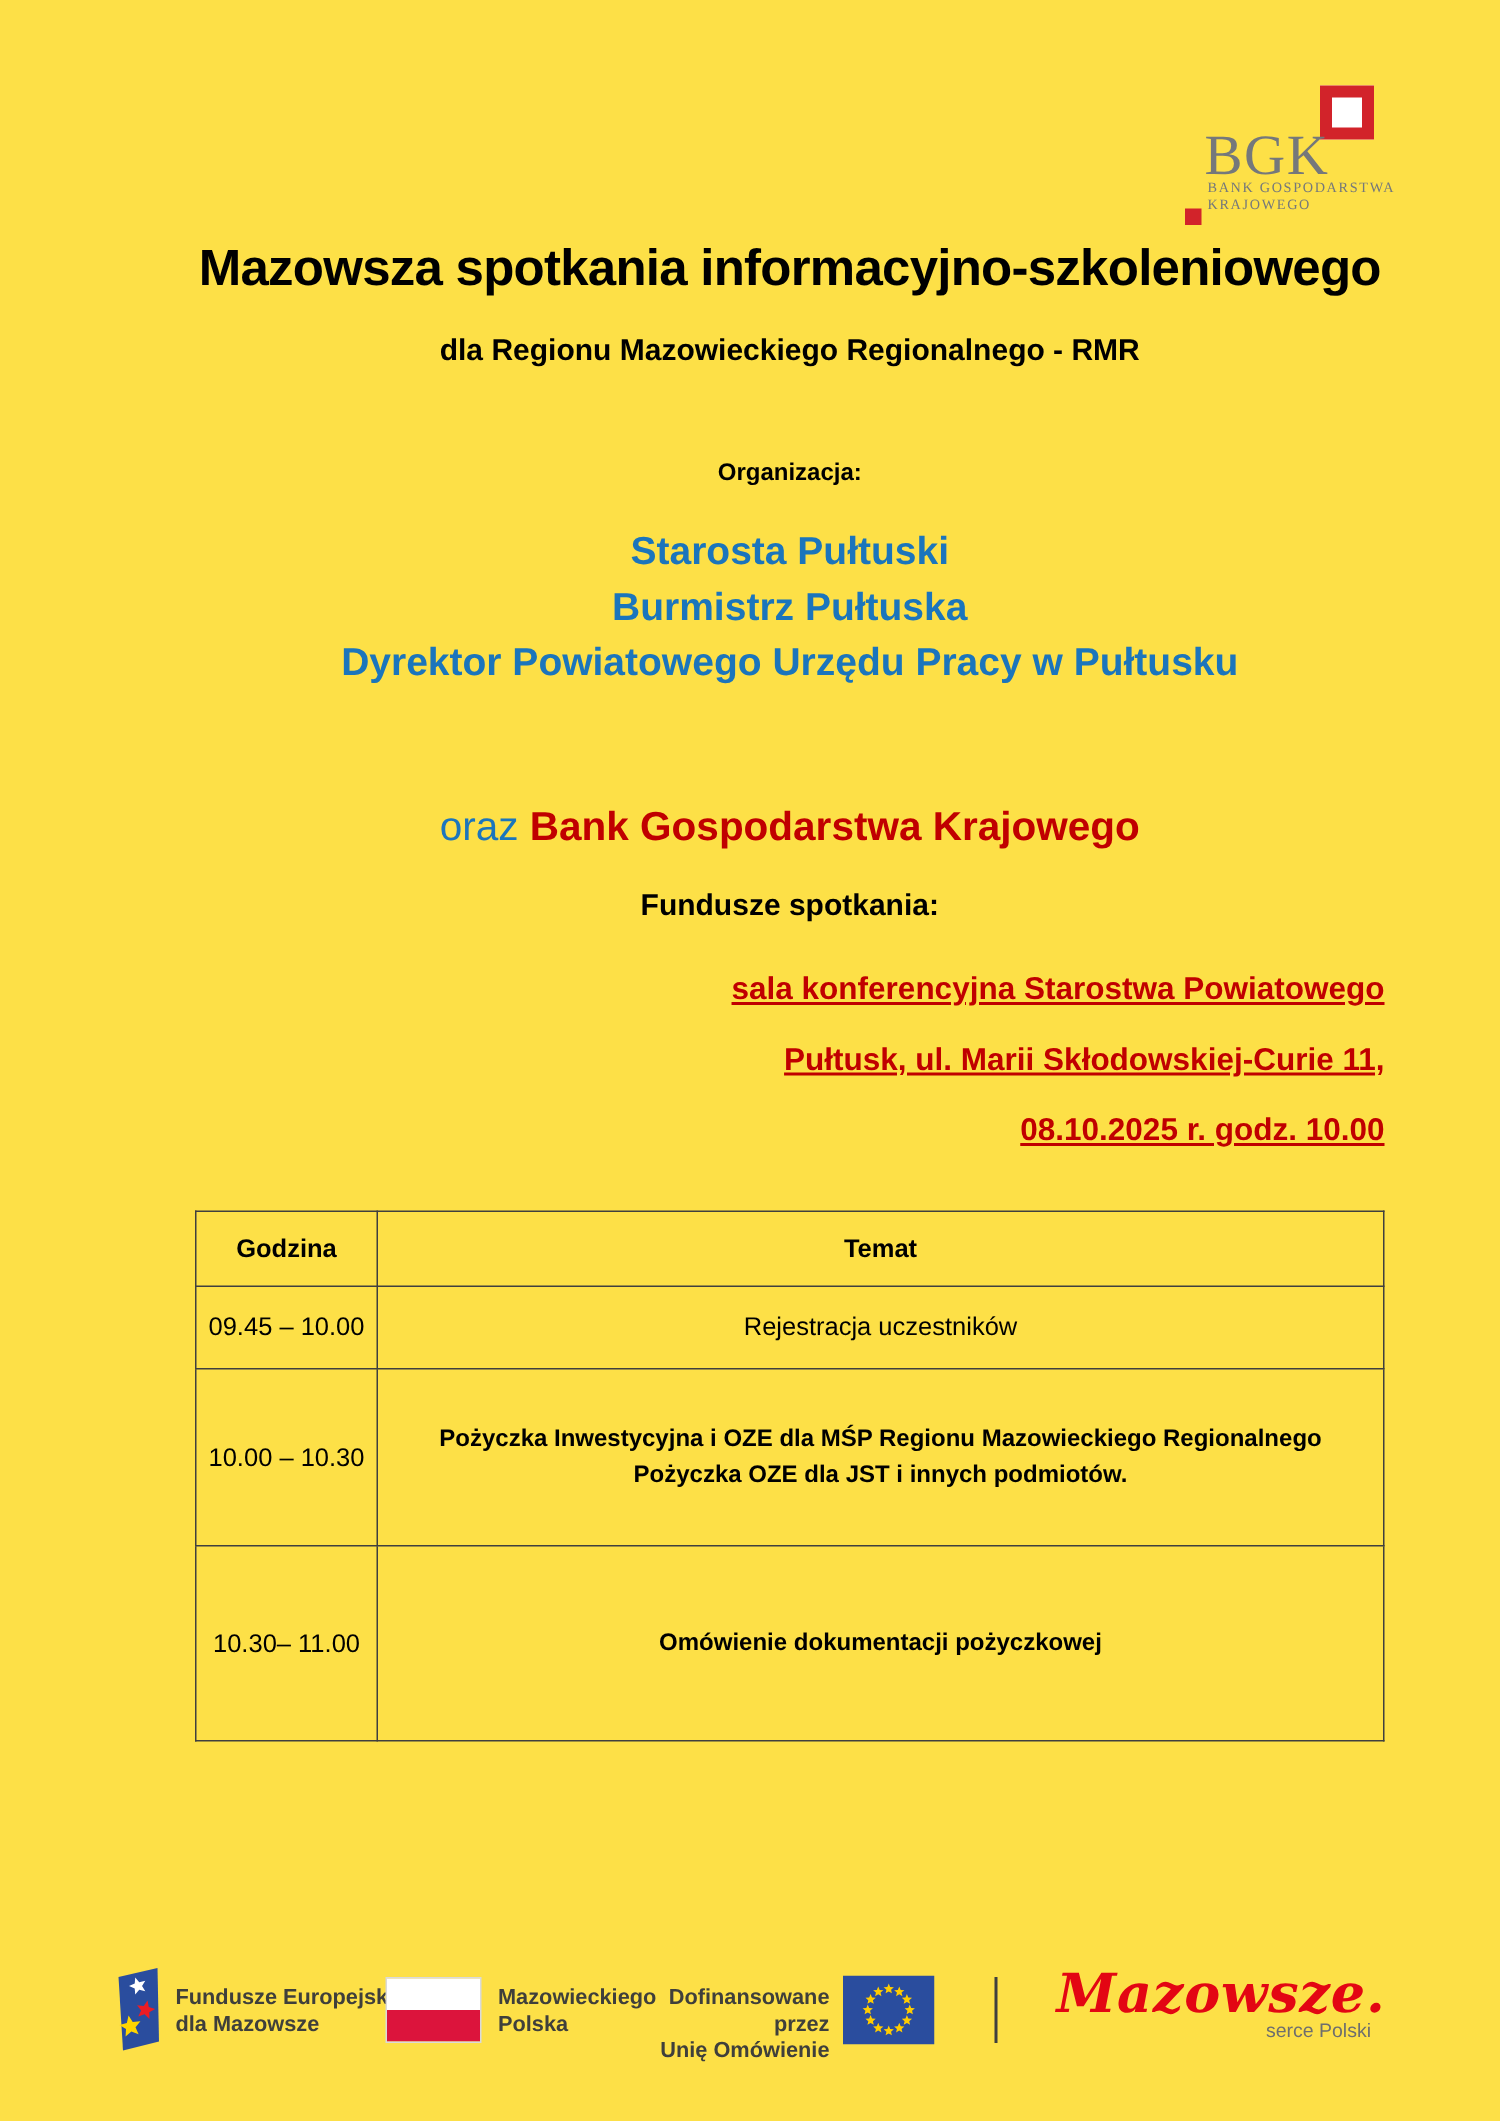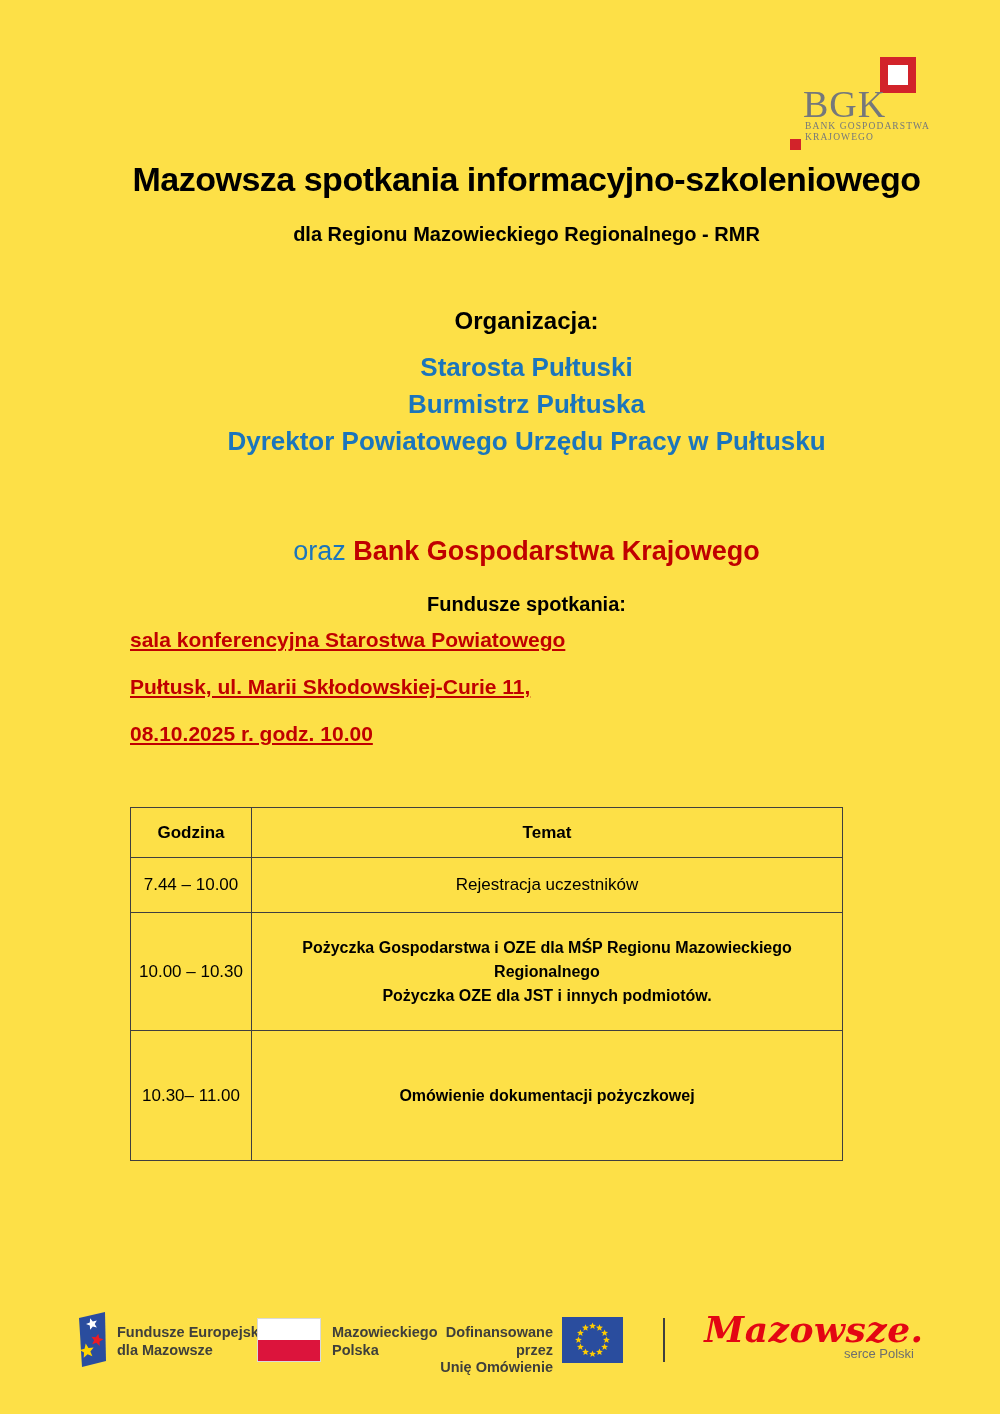--- a/index.html
+++ b/index.html
@@ -30,46 +30,46 @@
     position:absolute; left:130px; top:160px; width:793px;
     text-align:center; font-size:34px; font-weight:bold; letter-spacing:-0.5px;
     white-space:nowrap;
   }
   .subtitle {
     position:absolute; left:130px; top:219px; width:793px;
     text-align:center; font-size:20px; font-weight:bold; line-height:30px;
   }
   .org-label {
     position:absolute; left:130px; top:307px; width:793px;
-    text-align:center; font-size:24px; font-weight:bold;
+    text-align:center; font-size:16px; font-weight:bold;
   }
   .organizers {
     position:absolute; left:130px; top:349px; width:793px;
     text-align:center; font-size:26px; font-weight:bold; line-height:37px;
     color:#1B75BC;
   }
   .oraz-line {
     position:absolute; left:130px; top:536px; width:793px;
     text-align:center; font-size:27px;
   }
   .oraz-word { color:#1B75BC; font-weight:normal; }
   .partner-word { color:#C00000; font-weight:bold; }
   .place-label {
     position:absolute; left:130px; top:593px; width:793px;
     text-align:center; font-size:20px; font-weight:bold;
   }
-  .venue { position:absolute; left:130px; top:628px; width:793px; text-align:left; }
+  .venue { position:absolute; left:130px; top:648px; width:793px; text-align:right; }
   .venue-line {
     font-size:21px; font-weight:bold; color:#C00000;
     text-decoration:underline; line-height:24px; margin-bottom:23px;
   }
 
   
   .agenda {
-    position:absolute; left:130px; top:807px; width:713px;
+    position:absolute; left:130px; top:807px; width:793px;
     border-collapse:collapse; table-layout:fixed;padding-left:44px;
   }
   .agenda th, .agenda td {
     border:1px solid #3F3F3F; vertical-align:middle; text-align:center;
     font-size:17px; padding:2px 8px;
   }
   .agenda th { font-weight:bold; height:50px; }
   .col-time { width:121px; }
   .row-1 td { height:55px; }
   .row-2 td { height:118px; }
@@ -142,29 +142,29 @@
     <div class="venue-line">08.10.2025 r. godz. 10.00</div>
   </div>
 
   <table class="agenda">
     <tbody>
         <tr>
       <th class="col-time">Godzina</th>
       <th>Temat</th>
     </tr>
     <tr class="row-1">
-      <td>7.44 – 10.00</td>
+      <td>09.45 – 10.00</td>
       <td>
         <div class="topic-regular">Rejestracja uczestników</div>
       </td>
     </tr>
     <tr class="row-2">
       <td>10.00 – 10.30</td>
       <td>
-        <div class="topic-bold">Pożyczka Gospodarstwa i OZE dla MŚP  Regionu Mazowieckiego Regionalnego</div>
+        <div class="topic-bold">Pożyczka Inwestycyjna i OZE dla MŚP  Regionu Mazowieckiego Regionalnego</div>
         <div class="topic-bold">Pożyczka OZE dla JST i innych podmiotów.</div>
       </td>
     </tr>
     <tr class="row-3">
       <td>10.30– 11.00</td>
       <td>
         <div class="topic-bold">Omówienie dokumentacji pożyczkowej</div>
       </td>
     </tr>
   </tbody>

